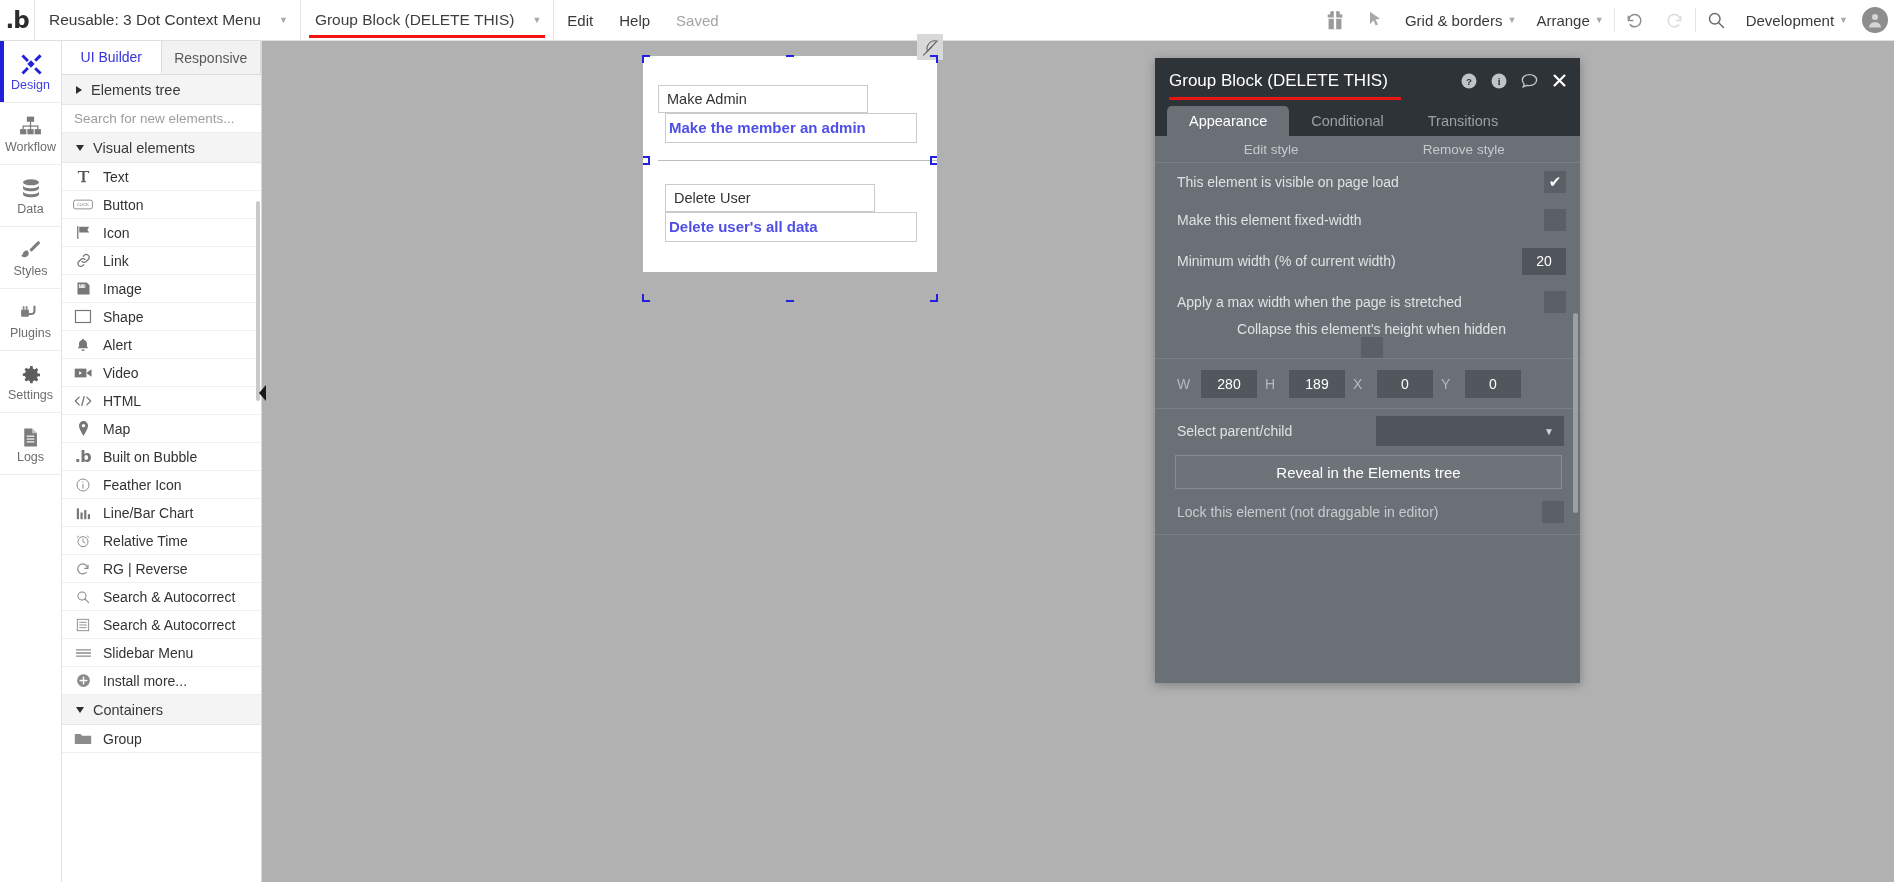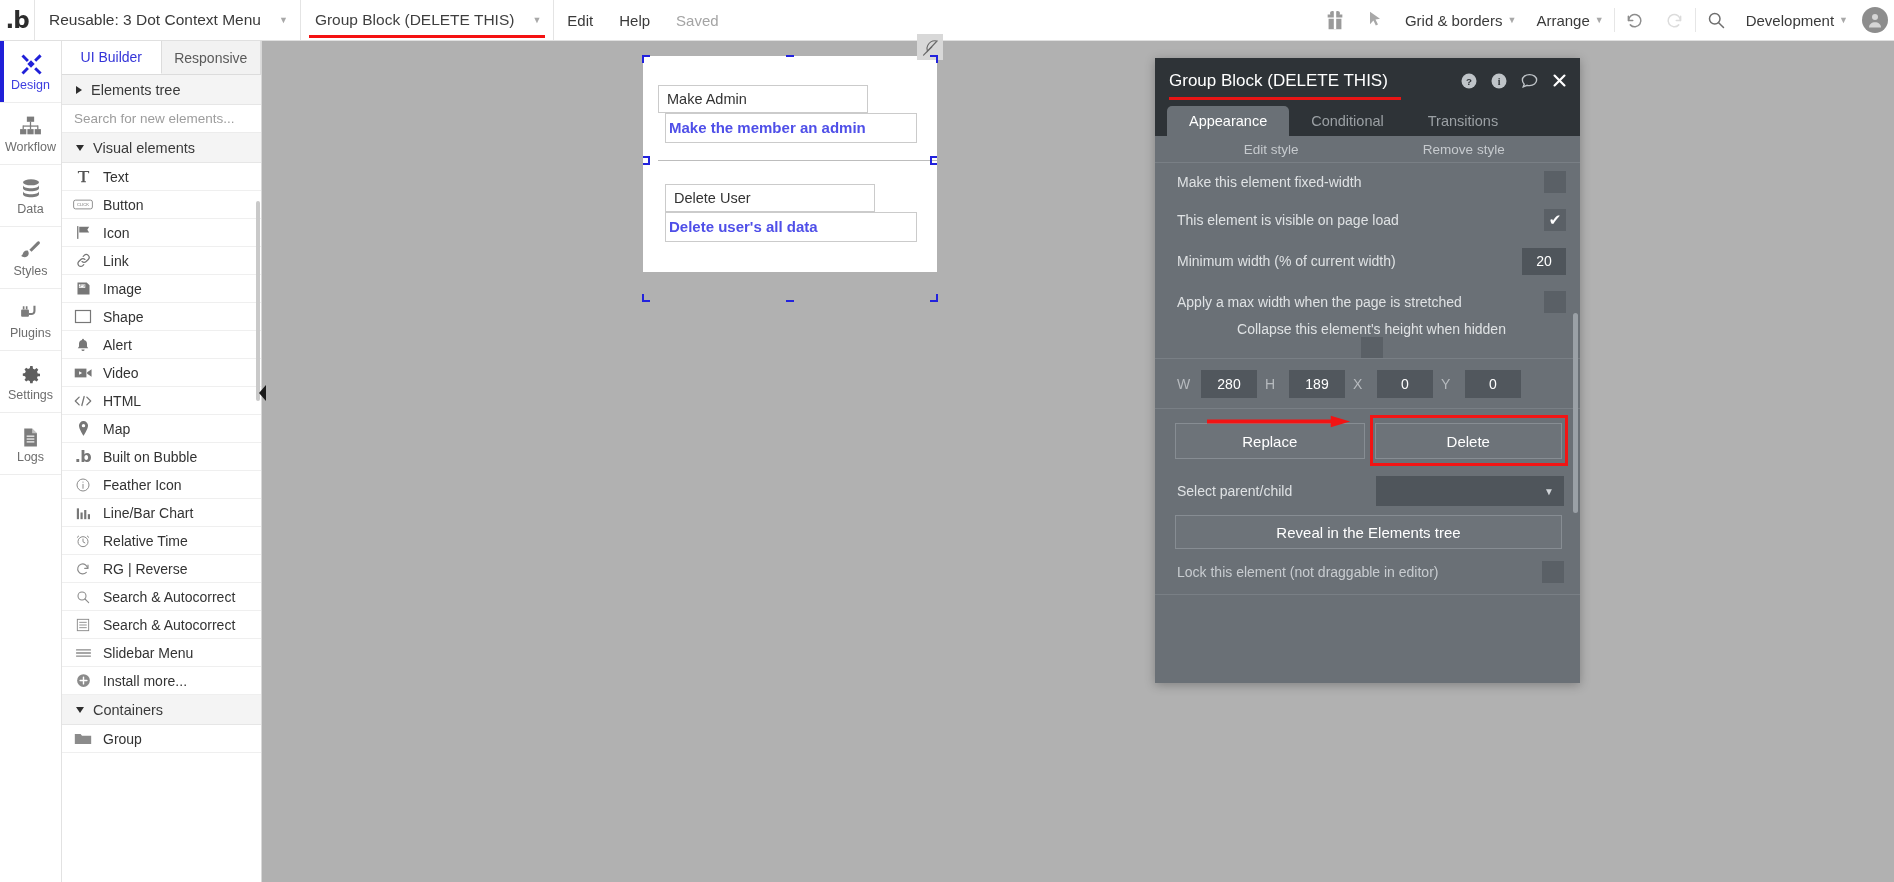--- a/index.html
+++ b/index.html
@@ -683,27 +683,27 @@
     </div>
 
     <div class="pp-style-row">
       <span>Edit style</span>
       <span>Remove style</span>
     </div>
 
     <div class="pp-body">
 
       <div class="pp-row">
+        <span class="lab">This element is visible on page load</span>
+        <span class="chk">✔</span>
+      </div>
+
+      <div class="pp-row">
         <span class="lab">Make this element fixed-width</span>
         <span class="chk"></span>
-      </div>
-
-      <div class="pp-row">
-        <span class="lab">This element is visible on page load</span>
-        <span class="chk">✔</span>
       </div>
 
       <div class="pp-row" style="height:44px;">
         <span class="lab">Minimum width (% of current width)</span>
         <span class="num-box">20</span>
       </div>
 
       <div class="pp-row">
         <span class="lab">Apply a max width when the page is stretched</span>
         <span class="chk"></span>
@@ -718,31 +718,20 @@
         <span class="dim-lab">W</span>
         <span class="dim-box">280</span>
         <span class="dim-lab">H</span>
         <span class="dim-box">189</span>
         <span class="dim-lab">X</span>
         <span class="dim-box">0</span>
         <span class="dim-lab">Y</span>
         <span class="dim-box" style="margin-right:0;">0</span>
       </div>
 
-      <div class="btn-row">
-        <div class="pbtn">Replace</div>
-        <div class="delete-wrap">
-          <div class="pbtn">Delete</div>
-          <div class="delete-hl"></div>
-        </div>
-        <svg class="red-arrow" viewBox="0 0 150 14">
-          <path d="M0 6.5h130" stroke="#f21414" stroke-width="4"></path>
-          <path d="M128 0.5l20 6-20 6z" fill="#f21414"></path>
-        </svg>
-      </div>
 
       <div class="pp-sel-row">
         <span>Select parent/child</span>
         <span class="sel-box">
           <span></span>
           <span style="margin-left:auto;font-size:10px;color:#d0d4d8;">▼</span>
         </span>
       </div>
 
       <div class="reveal-btn">Reveal in the Elements tree</div>

